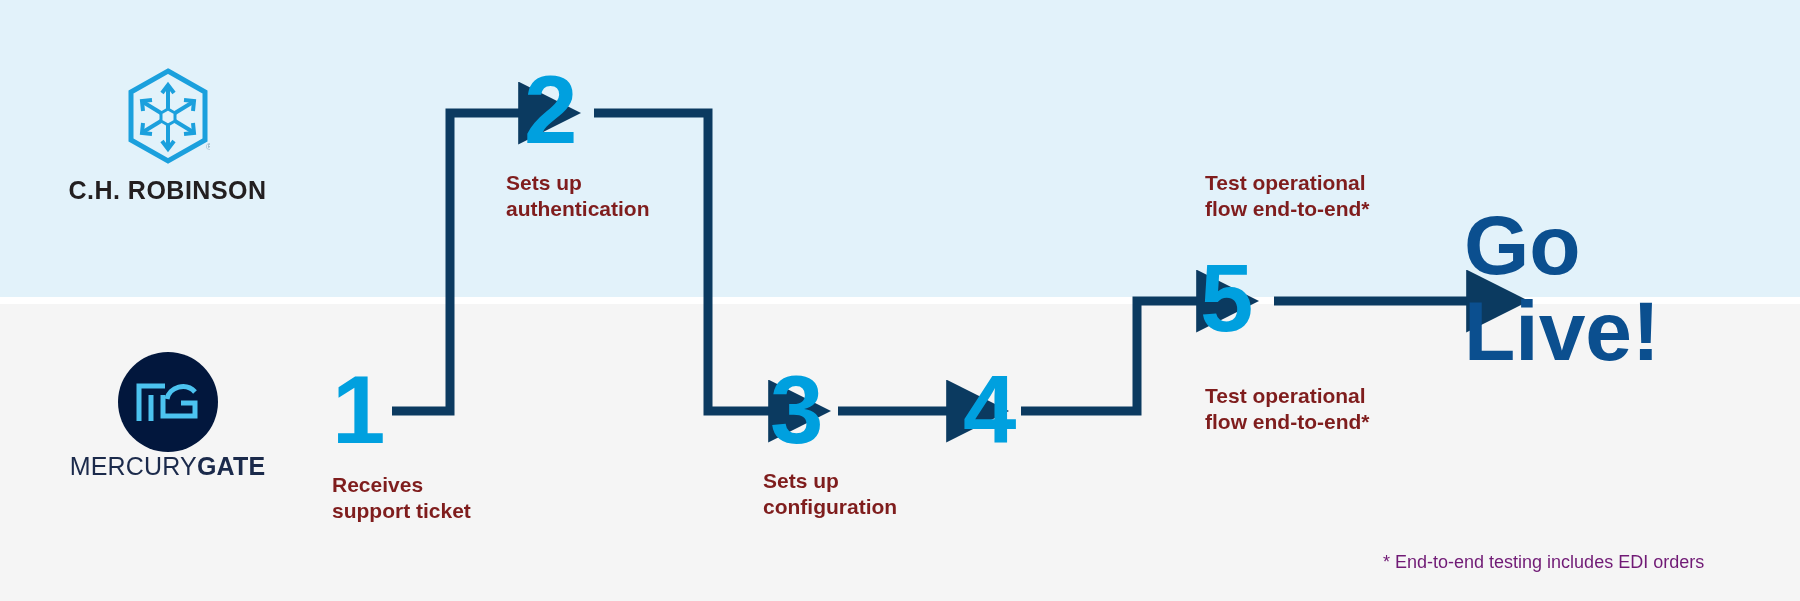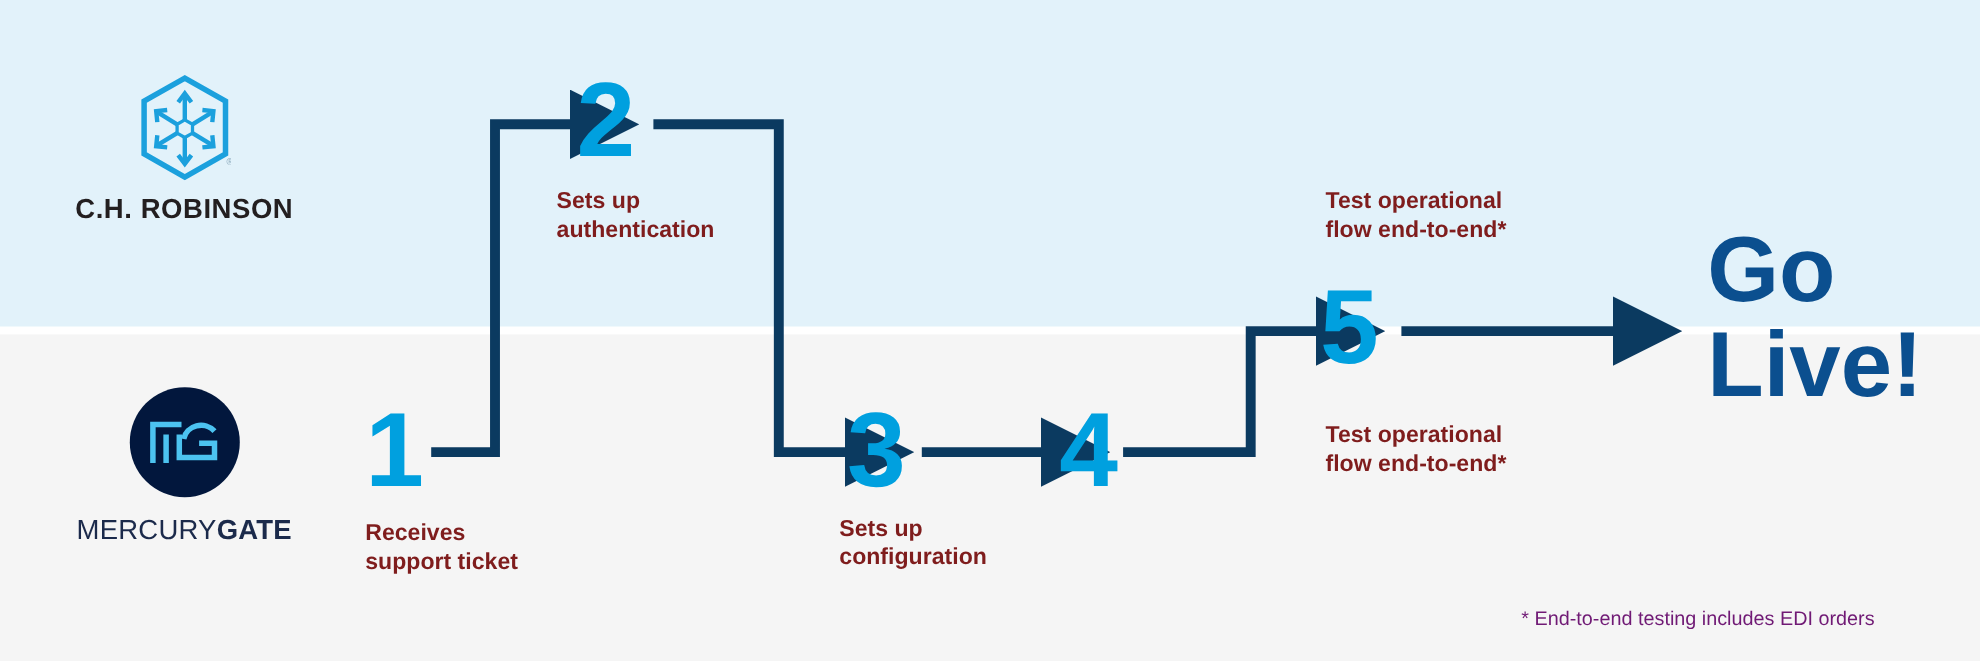--- a/index.html
+++ b/index.html
@@ -65,21 +65,20 @@
     width: 100px; height: 100px;
     border-radius: 50%;
     background: #02173d;
     margin: 0 auto;
     display: flex;
     align-items: center;
     justify-content: center;
   }
   .mg-wordmark {
     display: block;
-    margin-top: 16px;
     font-size: 25px;
     color: #1b2a4b;
     letter-spacing: 0.2px;
     white-space: nowrap;
   }
   .mg-wordmark .light { font-weight: 400; }
   .mg-wordmark .bold  { font-weight: bold; }
 
   
   .step-num {
@@ -96,21 +95,21 @@
     font-size: 21px;
     font-weight: bold;
     line-height: 1.25;
     color: #7f1d1d;
     white-space: pre-line;
     font-family: "Liberation Sans", sans-serif;
   }
   
   #go-live {
     position: absolute;
-    left: 1552px; top: 203px;
+    left: 1464px; top: 203px;
     font-size: 84px;
     font-weight: bold;
     line-height: 1.02;
     color: #0b4f8f;
     white-space: pre-line;
     font-family: "Liberation Sans", sans-serif;
   }
   
   #footnote {
     position: absolute;

